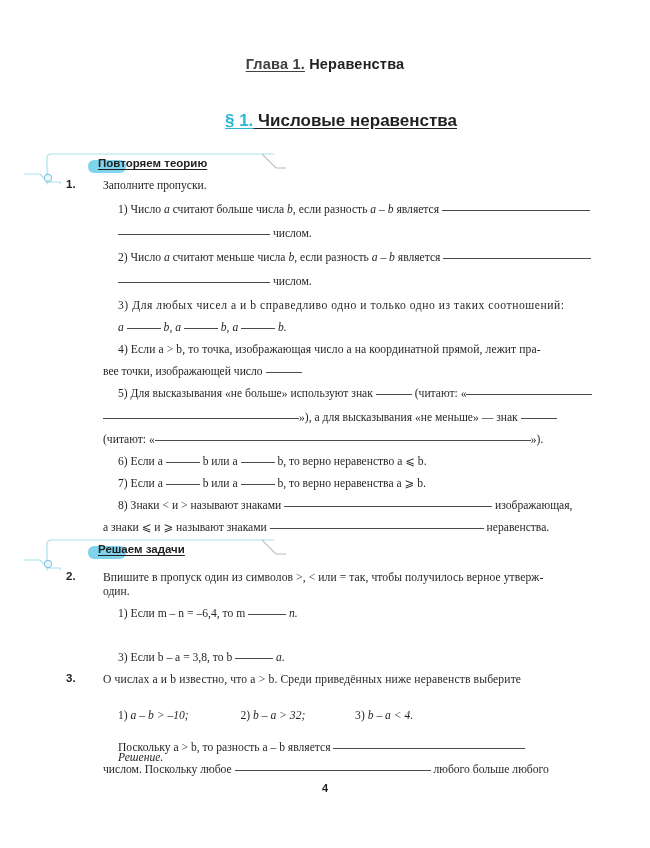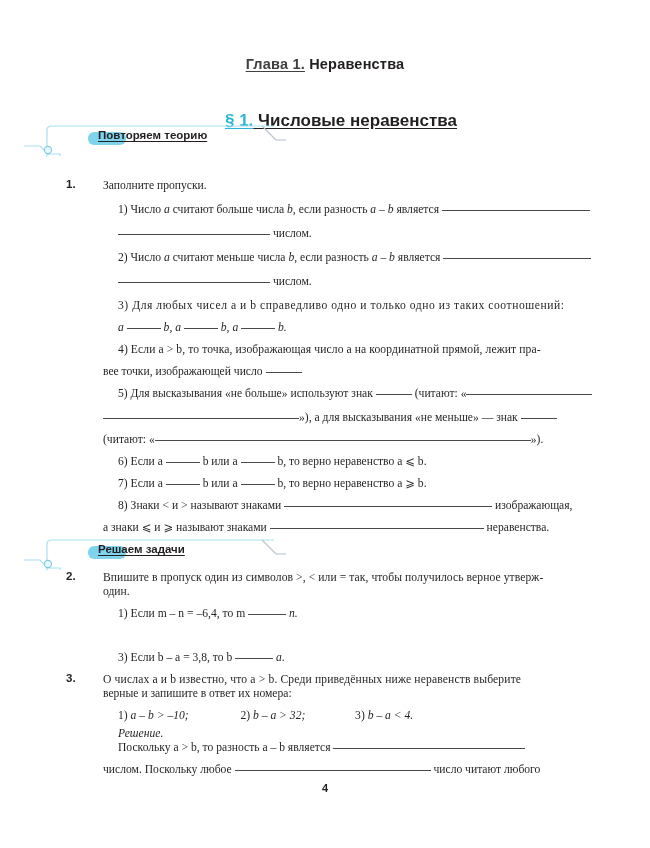--- a/index.html
+++ b/index.html
@@ -112,21 +112,21 @@
 
   .exnum {
     position: absolute;
     font-family: "Liberation Sans", "DejaVu Sans", sans-serif;
     font-weight: bold;
     font-size: 11.5px;
     color: #231f20;
   }
 
   i.v { font-style: italic; }
-  .it { font-style: italic; }
+  .it { font-style: italic; margin-top: 24px; }
 
   
   .bl {
     display: inline-block;
     border-bottom: 1px solid #4a4a4a;
     vertical-align: baseline;
     position: relative;
     top: -2px;
     height: 0.72em;
   }
@@ -150,21 +150,21 @@
 <div class="page">
 
   <div class="chapter-title">
     <span class="num">Глава 1.</span><span class="name">&nbsp;</span><span class="name">Неравенства</span>
   </div>
 
   <div class="section-title">
     <span class="num">§ 1.</span><span class="name">&nbsp;</span><span class="name">Числовые неравенства</span>
   </div>
 
-  <div class="rubric" style="top:124px">
+  <div class="rubric" style="top:152px">
     <svg width="262" height="34" viewBox="0 0 262 34">
       <path d="M23 33 L23 6 Q23 2 28 2 L238 2 L250 2" fill="none" stroke="#a8dff0" stroke-width="1.2"></path>
       <path d="M0 22 L16 22 L24 30 L36 30 L36 32" fill="none" stroke="#a8dff0" stroke-width="1.2"></path>
       <path d="M238 2 L252 16" fill="none" stroke="#b9c4cc" stroke-width="1.1"></path>
       <path d="M252 16 L262 16" fill="none" stroke="#b9c4cc" stroke-width="1.1"></path>
       <path d="M23 33 L238 33" fill="none" stroke="#ffffff" stroke-width="2"></path>
       <circle cx="24" cy="26" r="3.6" fill="#eaf7fc" stroke="#7fc9e3" stroke-width="1.1"></circle>
     </svg>
     <div class="badge"></div>
     <div class="rubric-label">Повторяем теорию</div>
@@ -248,21 +248,21 @@
     <span class="bl" style="width:34px"></span>
     <span>b, то верно неравенство a ⩽ b.</span>
   </div>
 
   <div class="tb" style="left:118px; top:476px">
     <span>7)</span>
     <span>Если a</span>
     <span class="bl" style="width:34px"></span>
     <span>b или a</span>
     <span class="bl" style="width:34px"></span>
-    <span>b, то верно неравенство a ⩾ b.</span>
+    <span>b, то верно неравенства a ⩾ b.</span>
   </div>
 
   <div class="tb" style="left:118px; top:498px">
     <span>8)</span>
     <span>Знаки &lt; и &gt; называют знаками</span>
     <span class="bl" style="width:208px"></span>
     <span>изображающая,</span>
   </div>
   <div class="tb" style="left:103px; top:520px">
     <span>а знаки ⩽ и ⩾ называют знаками</span>
@@ -295,39 +295,38 @@
   </div>
   <div class="tb" style="left:118px; top:650px">
     <span>3)</span>
     <span>Если b – a = 3,8, то b</span>
     <span class="bl" style="width:38px"></span>
     <span class="it">a.</span>
   </div>
 
   <div class="exnum" style="left:66px; top:672px">3.</div>
   <div class="tb" style="left:103px; top:672px; letter-spacing:0.15px">О числах a и b известно, что a &gt; b. Среди приведённых ниже неравенств выберите</div>
-  <div class="tb" style="left:103px; top:686px">верные и запишите в ответ их номера:</div>
 
   <div class="tb" style="left:118px; top:708px">
     <span>1)</span>
     <span class="it">a – b &gt; –10;</span>
     <span style="display:inline-block;width:46px"></span>
     <span>2)</span>
     <span class="it">b – a &gt; 32;</span>
     <span style="display:inline-block;width:44px"></span>
     <span>3)</span>
     <span class="it">b – a &lt; 4.</span>
   </div>
 
   <div class="tb it" style="left:118px; top:726px">Решение.</div>
   <div class="tb" style="left:118px; top:740px">
     <span>Поскольку a &gt; b, то разность a – b является</span>
     <span class="bl" style="width:192px"></span>
   </div>
   <div class="tb" style="left:103px; top:762px">
     <span>числом. Поскольку любое</span>
     <span class="bl" style="width:196px"></span>
-    <span>число читают любого</span>
+    <span>любого больше любого</span>
   </div>
 
   <div class="pageno">4</div>
 
 </div>
 
 </body></html>

